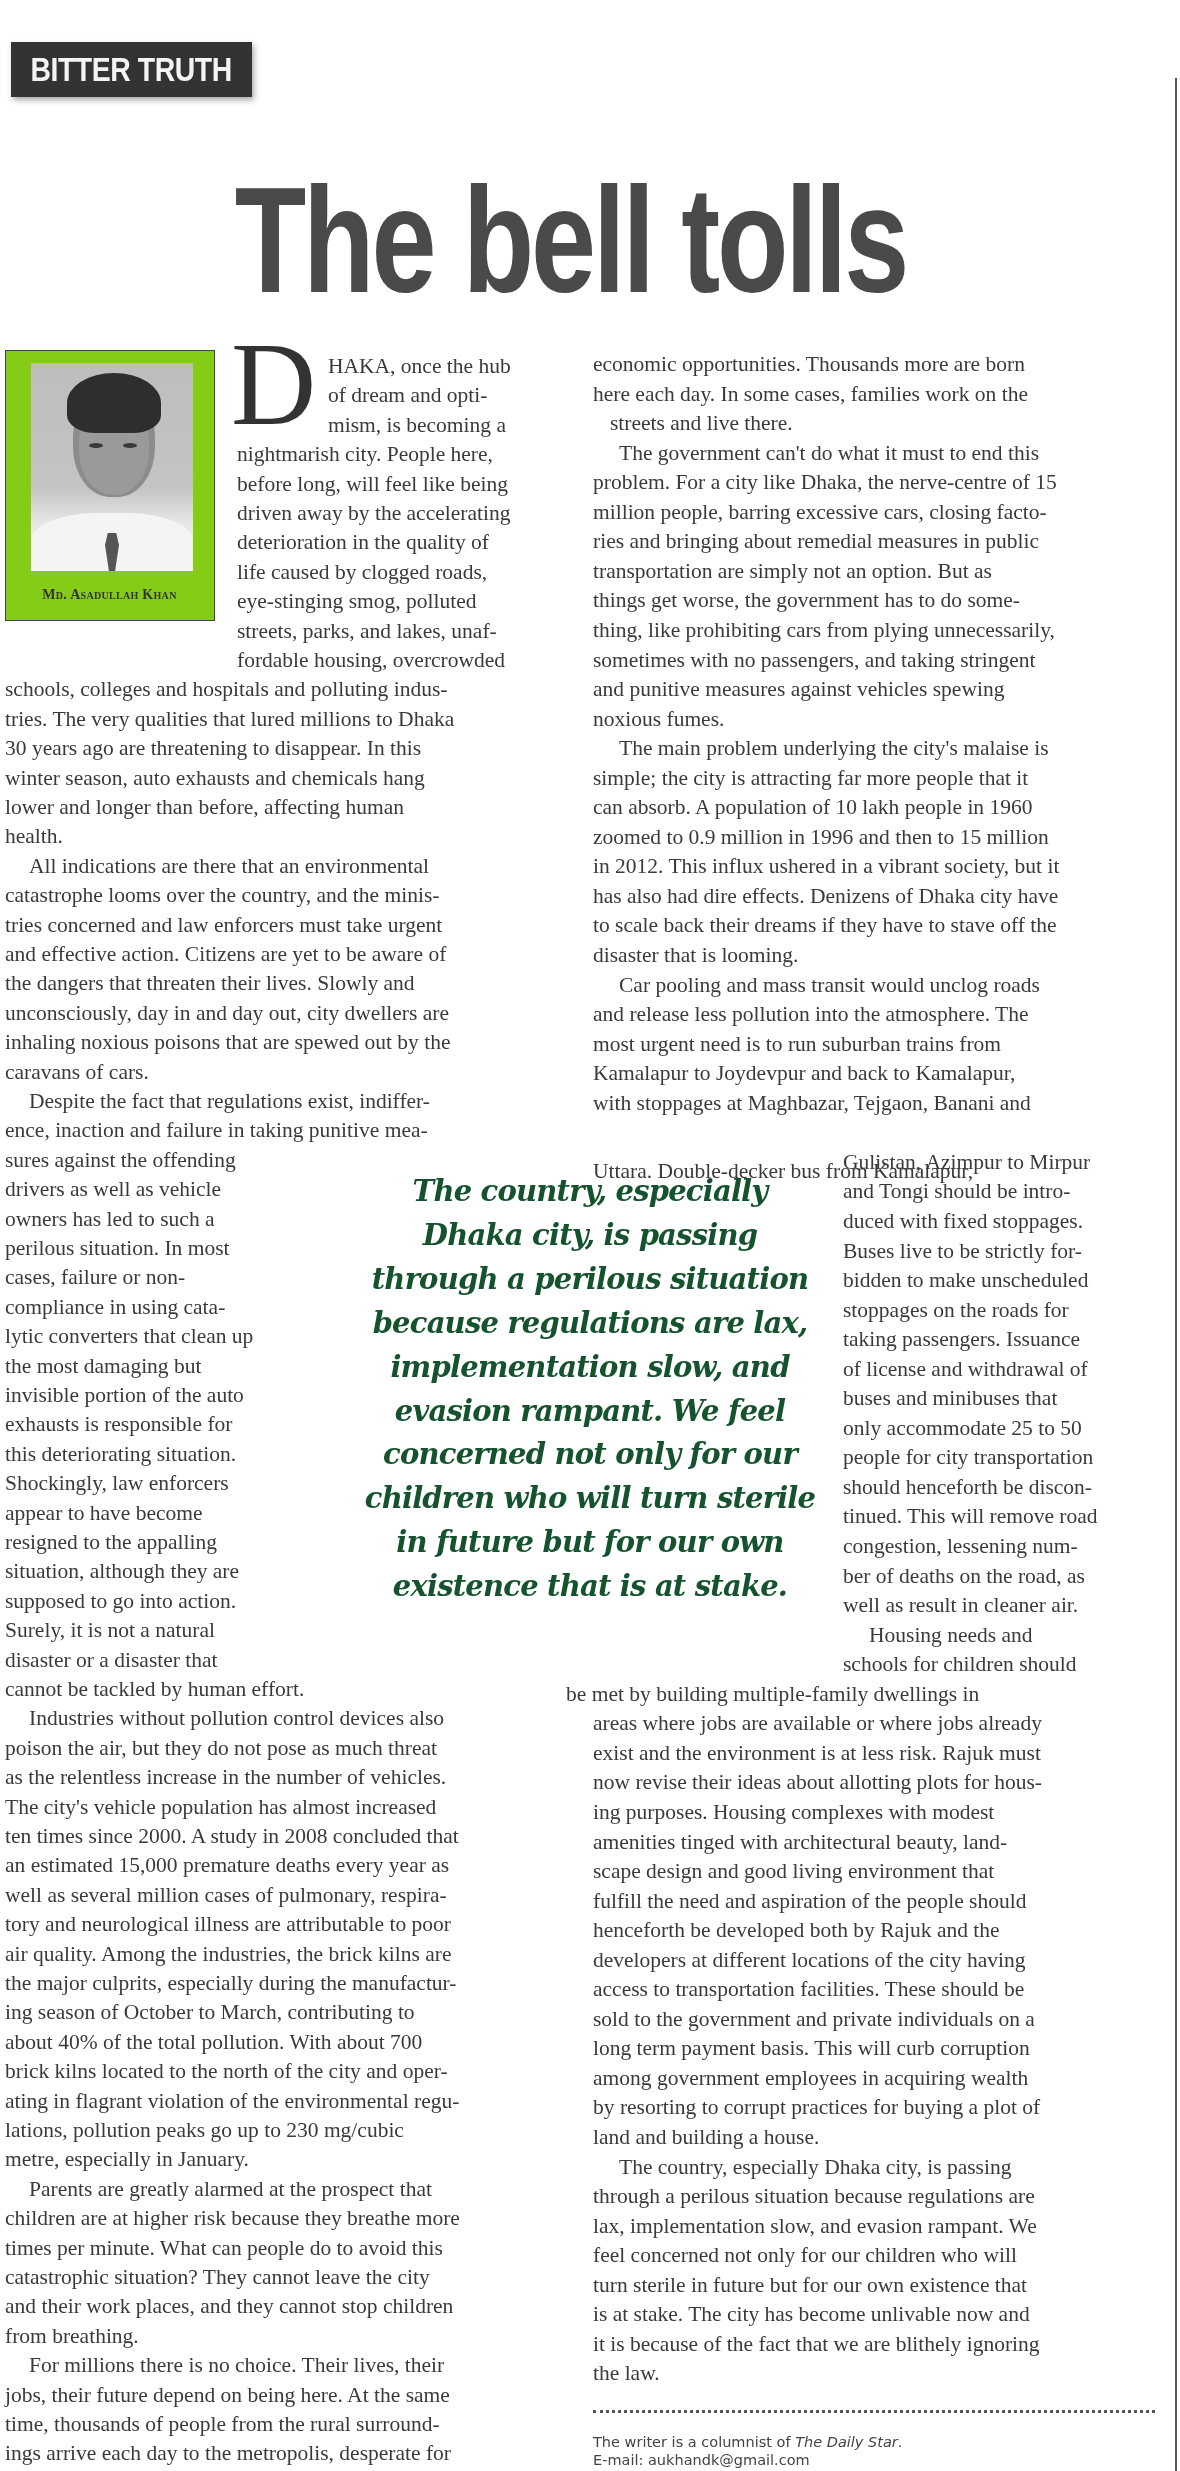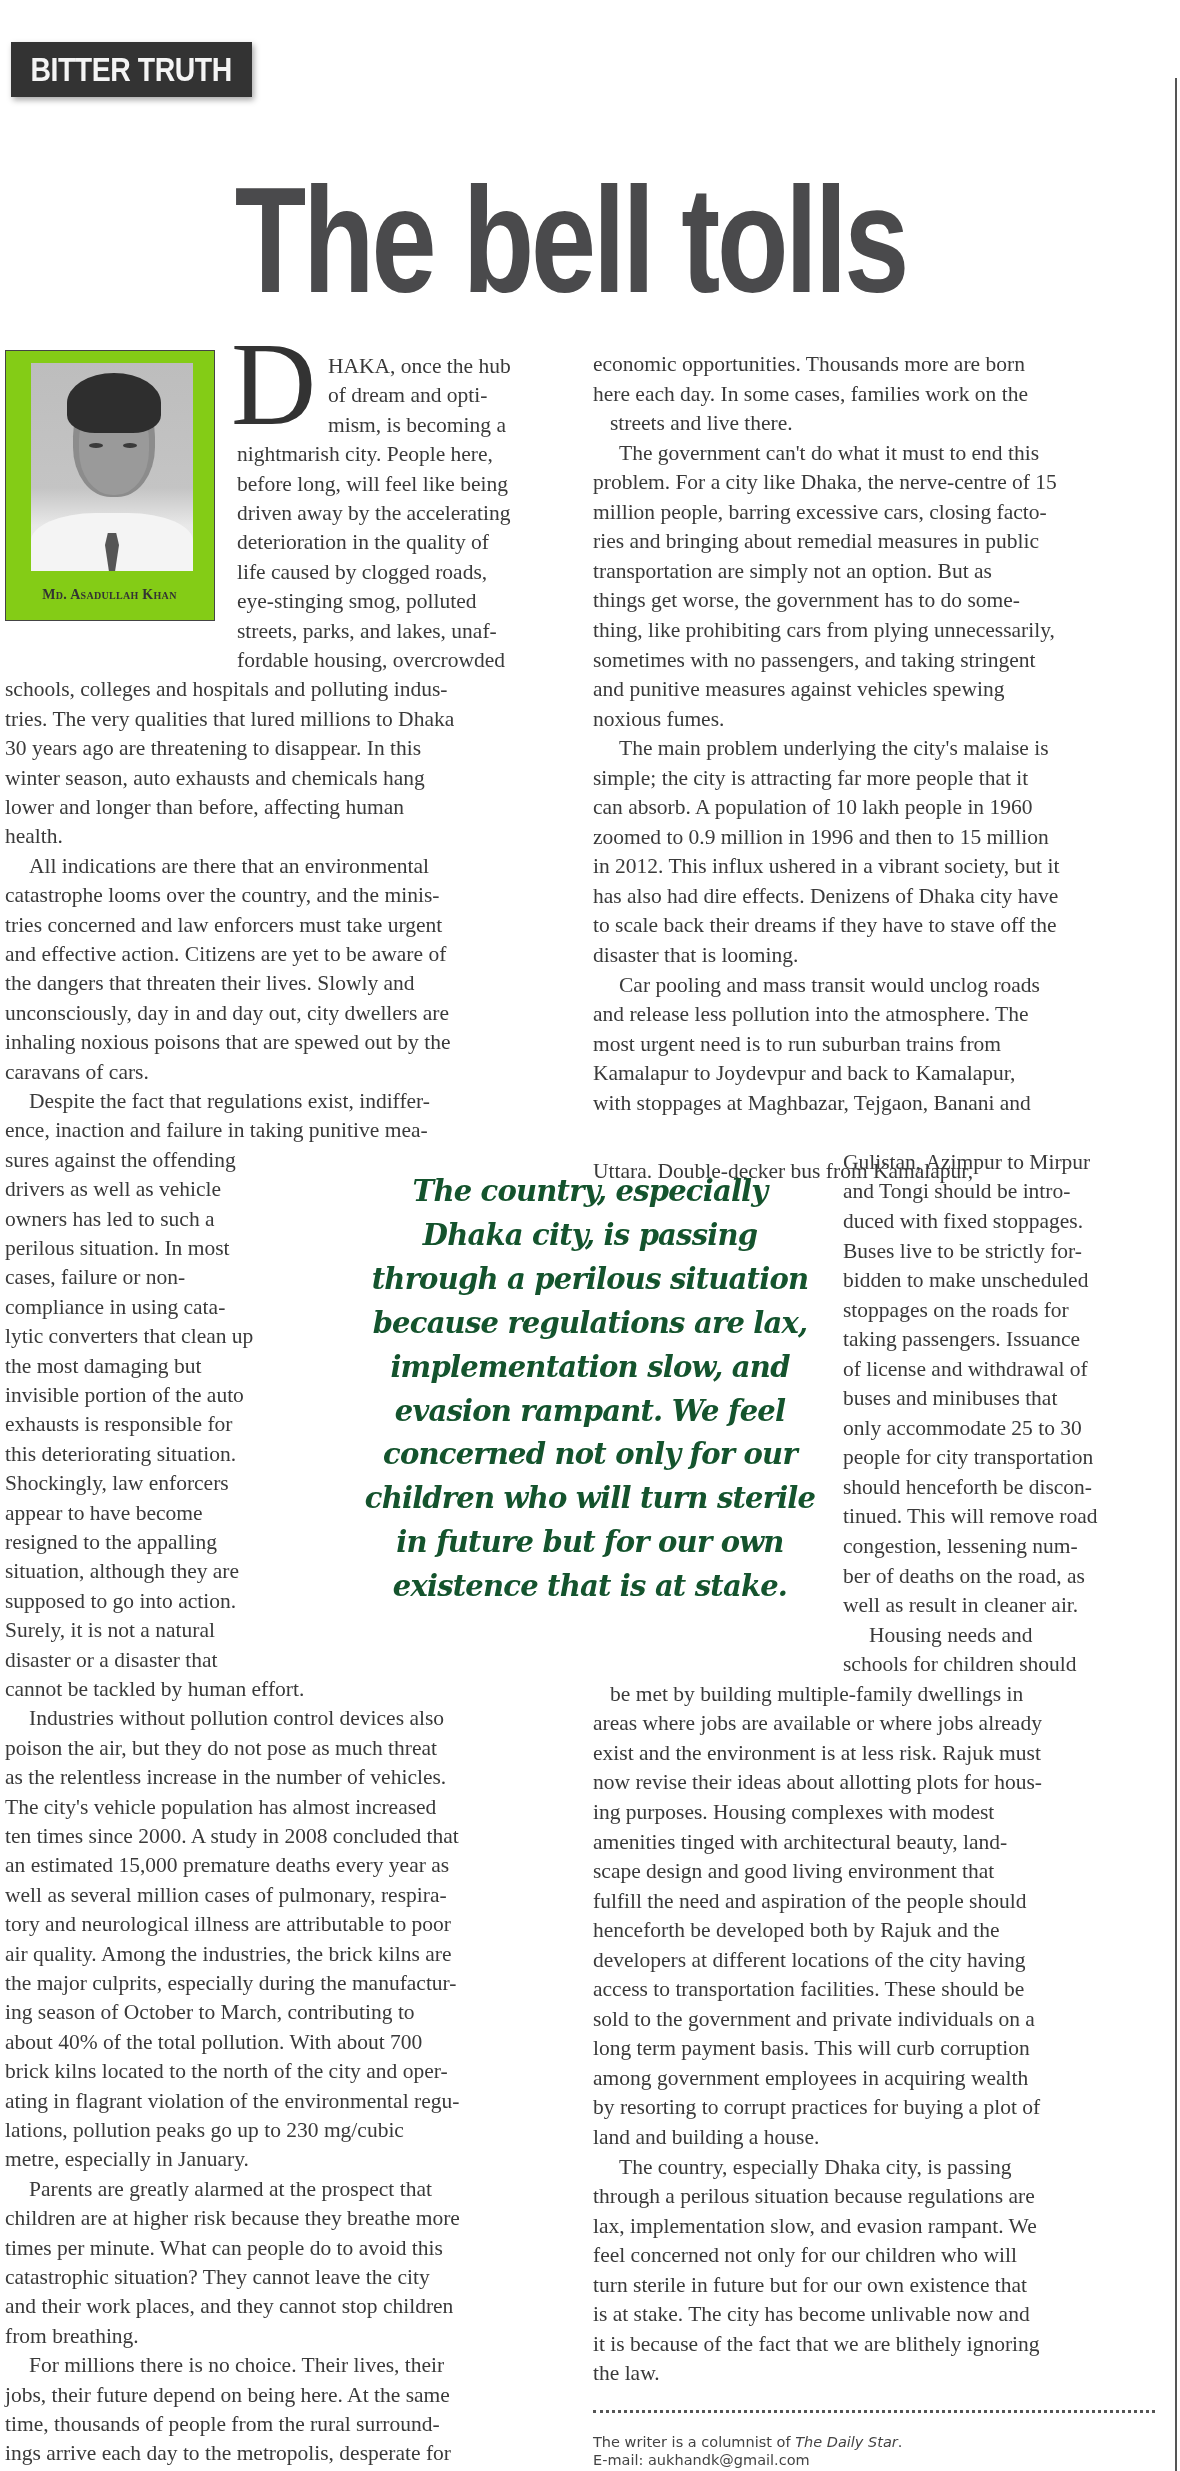--- a/index.html
+++ b/index.html
@@ -184,30 +184,30 @@
     <div class="line" style="left: 593px; top: 1118.3px; margin-top: 39px;">Uttara. Double-decker bus from Kamalapur,</div>
     <div class="line" style="left: 843px; top: 1147.85px;">Gulistan, Azimpur to Mirpur</div>
     <div class="line" style="left: 843px; top: 1177.4px;">and Tongi should be intro-</div>
     <div class="line" style="left: 843px; top: 1206.95px;">duced with fixed stoppages.</div>
     <div class="line" style="left: 843px; top: 1236.5px;">Buses live to be strictly for-</div>
     <div class="line" style="left: 843px; top: 1266.05px;">bidden to make unscheduled</div>
     <div class="line" style="left: 843px; top: 1295.6px;">stoppages on the roads for</div>
     <div class="line" style="left: 843px; top: 1325.15px;">taking passengers. Issuance</div>
     <div class="line" style="left: 843px; top: 1354.7px;">of license and withdrawal of</div>
     <div class="line" style="left: 843px; top: 1384.25px;">buses and minibuses that</div>
-    <div class="line" style="left: 843px; top: 1413.8px;">only accommodate 25 to 30</div>
+    <div class="line" style="left: 843px; top: 1413.8px;">only accommodate 25 to 50</div>
     <div class="line" style="left: 843px; top: 1443.35px;">people for city transportation</div>
     <div class="line" style="left: 843px; top: 1472.9px;">should henceforth be discon-</div>
     <div class="line" style="left: 843px; top: 1502.45px;">tinued. This will remove road</div>
     <div class="line" style="left: 843px; top: 1532px;">congestion, lessening num-</div>
     <div class="line" style="left: 843px; top: 1561.55px;">ber of deaths on the road, as</div>
     <div class="line" style="left: 843px; top: 1591.1px;">well as result in cleaner air.</div>
     <div class="line" style="left: 869px; top: 1620.65px;">Housing needs and</div>
     <div class="line" style="left: 843px; top: 1650.2px;">schools for children should</div>
-    <div class="line" style="left: 610px; top: 1679.75px;">be met by building multiple-family dwellings in</div>
+    <div class="line" style="left: 566px; top: 1679.75px;">be met by building multiple-family dwellings in</div>
     <div class="line" style="left: 593px; top: 1709.3px;">areas where jobs are available or where jobs already</div>
     <div class="line" style="left: 593px; top: 1738.85px;">exist and the environment is at less risk. Rajuk must</div>
     <div class="line" style="left: 593px; top: 1768.4px;">now revise their ideas about allotting plots for hous-</div>
     <div class="line" style="left: 593px; top: 1797.95px;">ing purposes. Housing complexes with modest</div>
     <div class="line" style="left: 593px; top: 1827.5px;">amenities tinged with architectural beauty, land-</div>
     <div class="line" style="left: 593px; top: 1857.05px;">scape design and good living environment that</div>
     <div class="line" style="left: 593px; top: 1886.6px;">fulfill the need and aspiration of the people should</div>
     <div class="line" style="left: 593px; top: 1916.15px;">henceforth be developed both by Rajuk and the</div>
     <div class="line" style="left: 593px; top: 1945.7px;">developers at different locations of the city having</div>
     <div class="line" style="left: 593px; top: 1975.25px;">access to transportation facilities. These should be</div>

